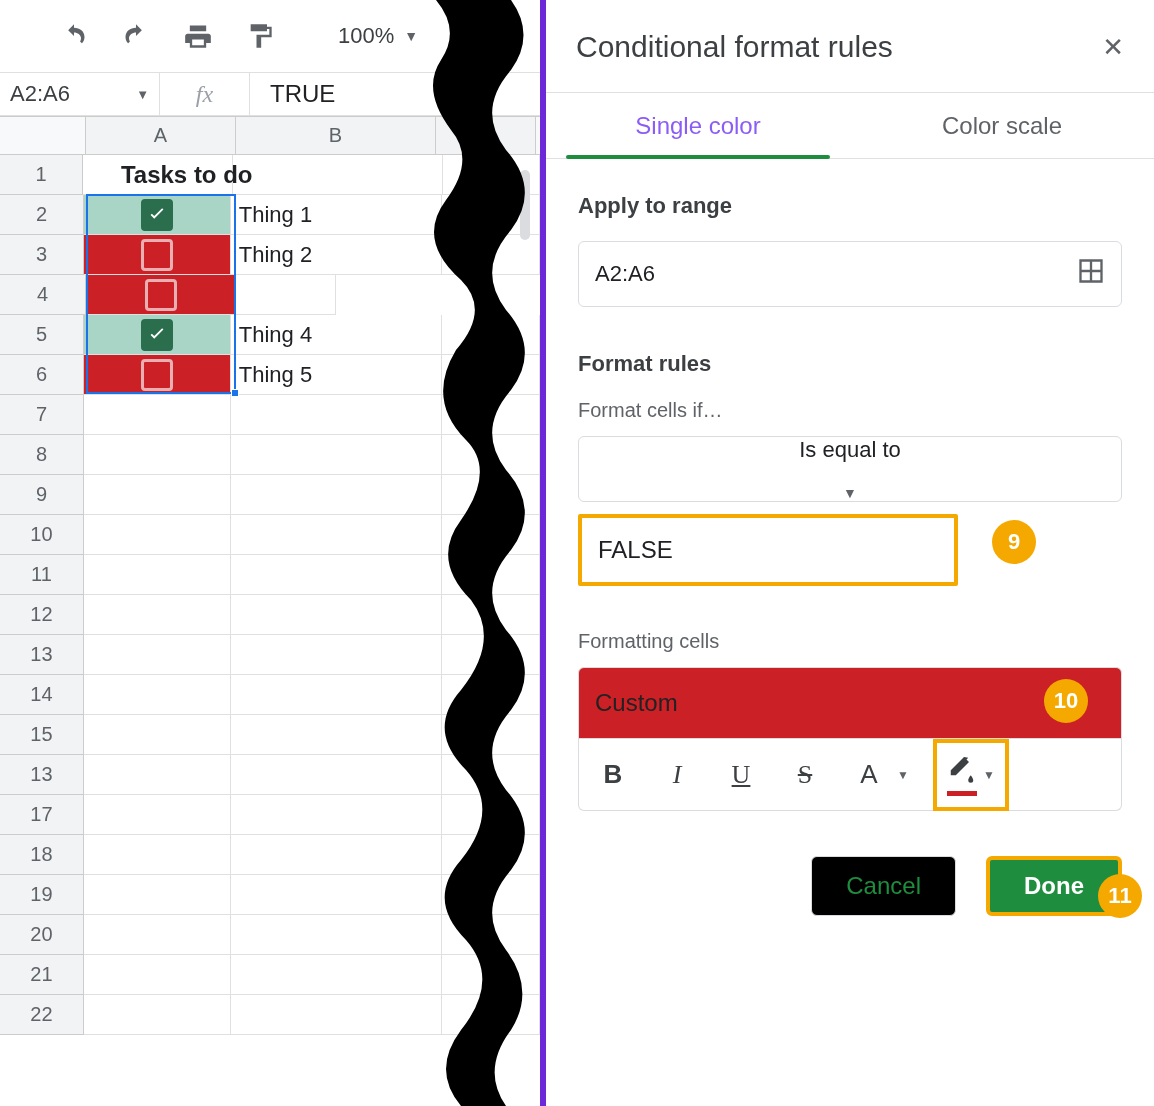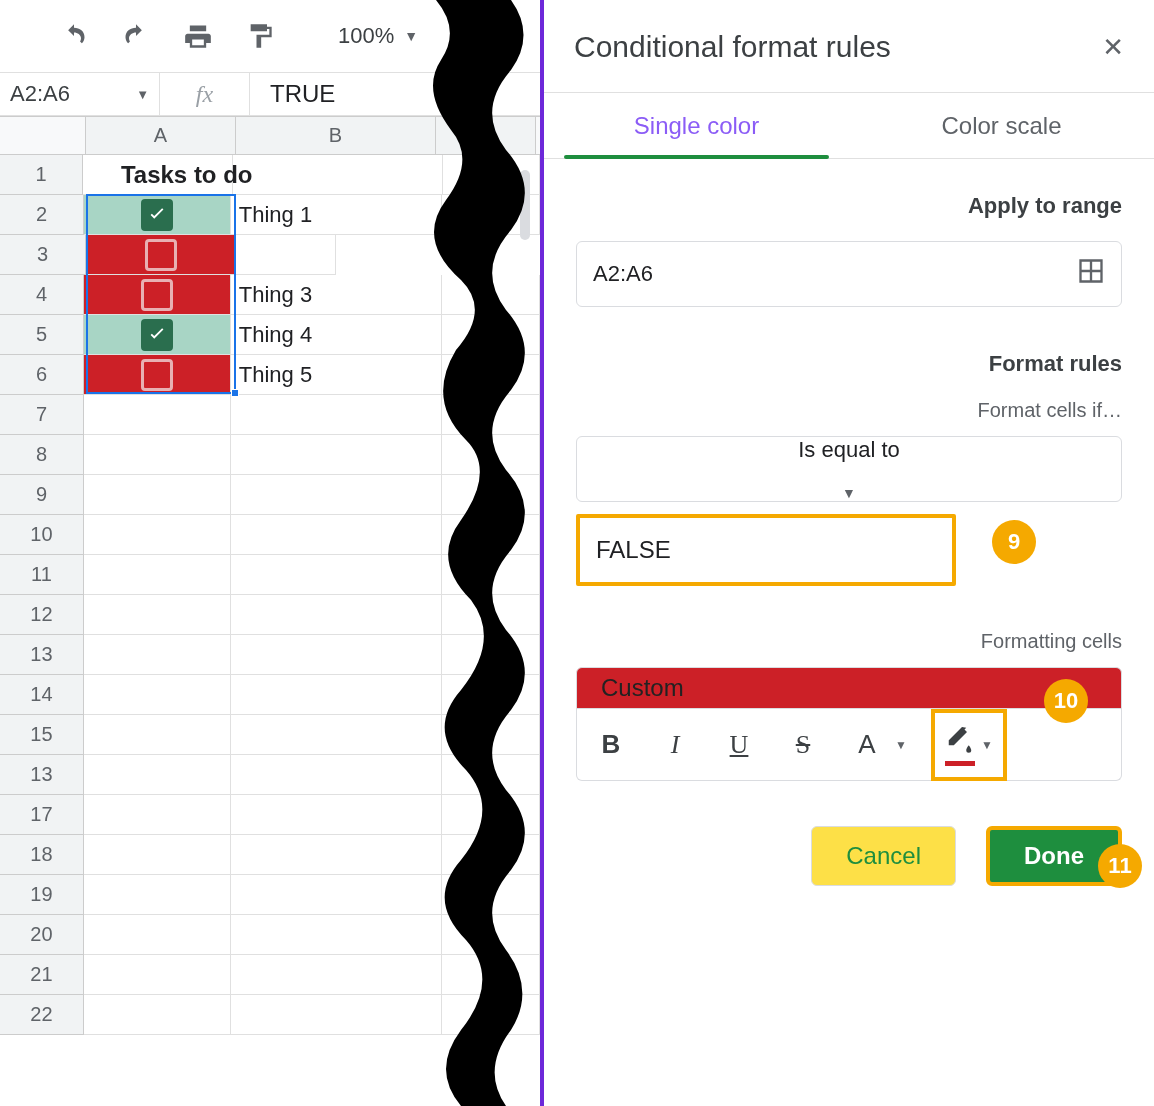--- a/index.html
+++ b/index.html
@@ -1,19 +1,19 @@
 <!DOCTYPE html>
 <html><head>
 <meta charset="utf-8">
 <style>
   * { box-sizing: border-box; }
   body { margin: 0; font-family: Arial, sans-serif; font-size: 20px; color: #202124; background: #fff; width: 1154px; height: 1106px; overflow: hidden; }
   .root { display: flex; width: 1154px; height: 1106px; }
   .left-pane { width: 540px; position: relative; }
-  .right-pane { flex: 1; border-left: 4px solid #6d28d9; padding: 0; background: #fff; text-align: right; }
+  .right-pane { flex: 1; border-left: 6px solid #6d28d9; padding: 0; background: #fff; }
 
   
   .toolbar { height: 72px; display: flex; align-items: center; gap: 34px; padding: 0 50px 0 60px; }
   .tb-icon { width: 28px; height: 28px; display: flex; align-items: center; justify-content: center; color: #5f6368; cursor: pointer; }
   .tb-icon svg { width: 28px; height: 28px; }
   .zoom { margin-left: 30px; display: flex; align-items: center; gap: 10px; color: #3c4043; font-size: 22px; }
   .zoom-caret { color: #5f6368; font-size: 14px; }
 
   
   .namebar { height: 44px; display: flex; align-items: stretch; border-top: 1px solid #e0e0e0; border-bottom: 1px solid #e0e0e0; }
@@ -63,33 +63,33 @@
   .tab.active { color: #8b5cf6; }
   .tab.active::after { content: ""; position: absolute; bottom: -1px; left: 20px; right: 20px; height: 4px; background: #1e8e3e; border-radius: 2px; }
   .panel-body { padding: 28px 32px; }
   .section-label { font-size: 22px; font-weight: 700; color: #3c4043; margin: 6px 0 22px; }
   .range-field { display: flex; align-items: center; border: 1px solid #dadce0; border-radius: 6px; height: 66px; padding: 0 16px; font-size: 22px; justify-content: space-between;}
   .grid-icon svg { width: 28px; height: 28px; }
   .sublabel { font-size: 20px; color: #5f6368; margin: 20px 0 14px; }
   .dropdown { display: flex; align-items: center; justify-content: space-between; border: 1px solid #dadce0; border-radius: 6px; height: 66px; padding: 0 18px; font-size: 22px; flex-direction: column; }
   .condition-input { display: flex; align-items: center; border: 4px solid #f5a900; border-radius: 2px; height: 72px; padding: 0 16px; font-size: 24px; margin-top: 12px; width: 380px; position: relative; }
   .badge { position: absolute; width: 44px; height: 44px; border-radius: 50%; background: #f5a900; color: #fff; font-size: 22px; font-weight: 700; display: flex; align-items: center; justify-content: center; }
-  .style-preview { background: #cc2027; color: #222; font-size: 24px; height: 42px; display: flex; align-items: center; padding: 0 24px; border: 1px solid #dadce0; border-top-left-radius: 6px; border-top-right-radius: 6px; margin-top: 12px; }
+  .style-preview { background: #cc2027; color: #222; font-size: 24px; height: 72px; display: flex; align-items: center; padding: 0 16px; border: 1px solid #dadce0; border-top-left-radius: 6px; border-top-right-radius: 6px; margin-top: 12px; }
   .style-toolbar { display: flex; align-items: center; gap: 24px; border: 1px solid #dadce0; border-top: none; height: 72px; padding: 0 14px; border-bottom-left-radius: 6px; border-bottom-right-radius: 6px;}
   .fmt { width: 40px; height: 40px; display: flex; align-items: center; justify-content: center; font-size: 26px; color: #3c4043; font-family: "Times New Roman", serif; cursor: pointer; }
   .fmt.bold { font-weight: 800; font-family: Arial, sans-serif; font-size: 26px;}
   .fmt.ital { font-style: italic; }
   .fmt.und { text-decoration: underline; }
   .fmt.str { text-decoration: line-through; }
   .mini-caret { font-size: 12px; color: #5f6368; margin-left: -16px; }
   .fill-btn { display: flex; align-items: center; gap: 6px; border: 4px solid #f5a900; padding: 8px 10px; height: 72px; position: relative;}
   .underline-red { height: 5px; background: #cc2027; width: 30px; margin-top: 2px;}
   .button-row { display: flex; justify-content: flex-end; gap: 30px; margin-top: 45px;}
   .btn { height: 60px; padding: 0 34px; border-radius: 6px; font-size: 24px; font-weight: 500; display:flex; align-items:center; cursor: pointer; }
-  .btn-cancel { background: #fde047; color: #1e8e3e; border: 1px solid #dadce0; }
+  .btn-cancel { background: #000000; color: #1e8e3e; border: 1px solid #dadce0; }
   .btn-done { background: #1e8e3e; color: #fff; border: 4px solid #f5a900; font-weight: 600; }
 </style>
 </head>
 <body>
 
 <div class="root">
 
   <div class="left-pane">
 
     <div class="toolbar">
@@ -156,28 +156,28 @@
               </div>
             </div>
             <div class="cell cellB">Thing 1</div>
             <div class="cell cellC"></div>
           </div>
           <div class="row">
             <div class="rowh">3</div>
             <div class="cell cellA chk-red">
               <div class="checkbox cb-unchecked"></div>
             </div>
+            <div class="cell cellB">Thing 2</div>
             <div class="cell cellC"></div>
           </div>
           <div class="row">
             <div class="rowh">4</div>
             <div class="cell cellA chk-red">
               <div class="checkbox cb-unchecked"></div>
             </div>
-            <div class="cell cellB">Thing 3</div>
             <div class="cell cellC"></div>
           </div>
           <div class="row">
             <div class="rowh">5</div>
             <div class="cell cellA chk-green">
               <div class="checkbox cb-checked">
                 <svg viewBox="0 0 24 24">
                   <path d="M9 16l-4-4 1.4-1.4L9 13.2l8.6-8.6L19 6l-10 10z"></path>
                 </svg>
               </div>

